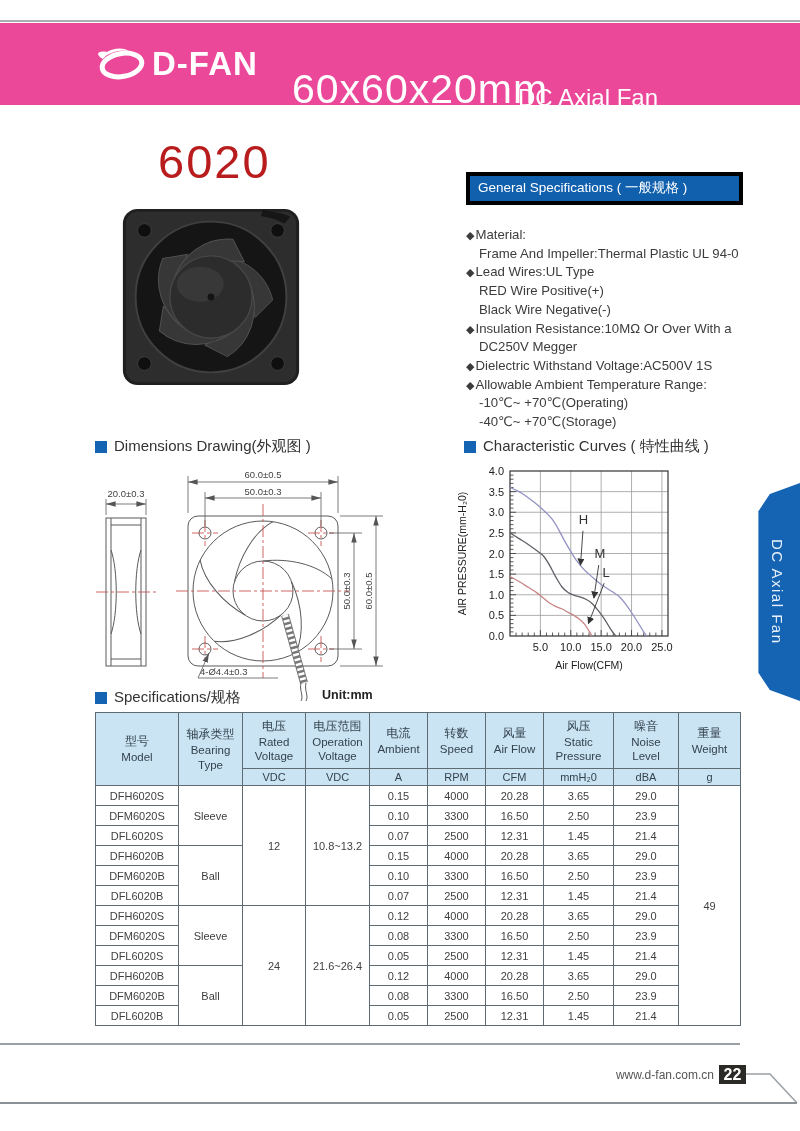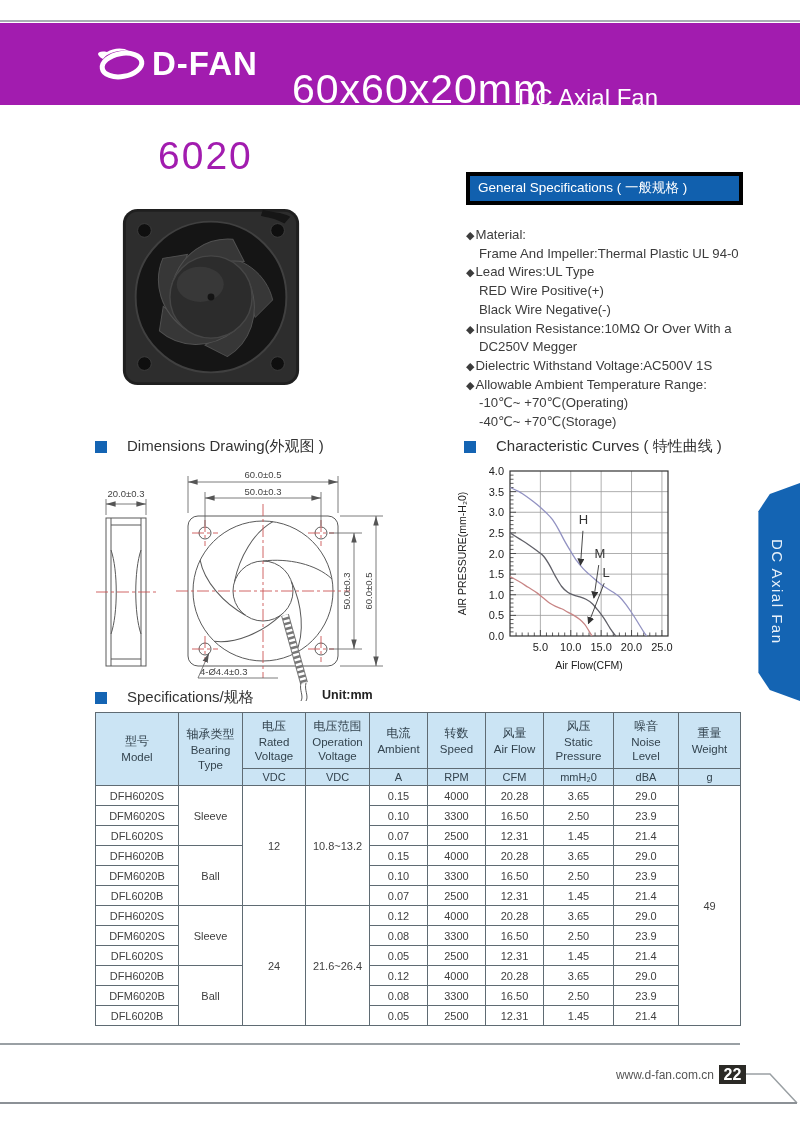--- a/index.html
+++ b/index.html
@@ -1,33 +1,33 @@
 <!DOCTYPE html>
 <html><head>
 <meta charset="utf-8">
 <style>
   *{margin:0;padding:0;box-sizing:border-box}
   html,body{width:800px;background:#fff}
   .page{position:relative;width:800px;height:1131px;background:#fff;overflow:hidden;
         font-family:"Liberation Sans","DejaVu Sans",sans-serif;color:#333}
   .topline{position:absolute;left:0;top:20px;width:800px;height:2px;background:#a9aeb4}
-  .header{position:absolute;left:0;top:23px;width:800px;height:82px;background:#a21caf}
+  .header{position:absolute;left:0;top:23px;width:800px;height:82px;background:#ec4899}
   .logo{position:absolute;left:93px;top:0;height:82px;display:flex;align-items:center;gap:5px}
   .brand{color:#fff;font-size:33px;font-weight:bold;letter-spacing:1px}
   .size-title{position:absolute;left:292px;top:46px;color:#fff;font-size:41px;font-weight:400;letter-spacing:1px;line-height:1}
   .subtitle{position:absolute;left:518px;top:63px;color:#fff;font-size:24px;line-height:1}
-  .model-number{position:absolute;left:158px;top:134px;font-size:39px;color:#a21caf;letter-spacing:2px}
+  .model-number{position:absolute;left:158px;top:134px;font-size:47px;color:#b91c1c;letter-spacing:2px}
   .fan-photo{position:absolute;left:118px;top:204px;width:186px;height:186px}
   .gs-panel{position:absolute;left:466px;top:172px;width:277px}
   .gs-title{background:#1160ae;border:4px solid #000000;color:#fff;font-size:13.5px;padding:3px 8px 4px}
   .gs-list{margin-top:21px;font-size:13.2px;color:#3c3c3c;line-height:18.7px}
   .gs-line{white-space:nowrap}
   .gs-line .dia{font-size:11px;margin-right:1px}
   .gs-line.cont{padding-left:13px}
-  .sec-title{position:absolute;display:flex;align-items:center;gap:20px;font-size:15px;color:#333;font-weight:500}
+  .sec-title{position:absolute;display:flex;align-items:center;gap:7px;font-size:15px;color:#333;font-weight:500}
   .sq{width:12px;height:12px;background:#1464b3;flex:none}
   .dims-svg{position:absolute;left:88px;top:458px;width:370px;height:245px}
   .chart-wrap{position:absolute;left:450px;top:458px;width:235px;height:230px}
   .chart-wrap text{font-family:"Liberation Sans",sans-serif}
   .tick{font-size:11px;fill:#222}
   .axlab{font-size:10.5px;fill:#222}
   .curvelab{font-size:13px;fill:#333}
   .side-tab{position:absolute;right:0;top:483px;width:52px;height:218px;background:#1464b3;
             clip-path:polygon(100% 0,42% 5%,20% 13%,20% 87%,42% 95%,100% 100%);
             display:flex;align-items:center;justify-content:center}

